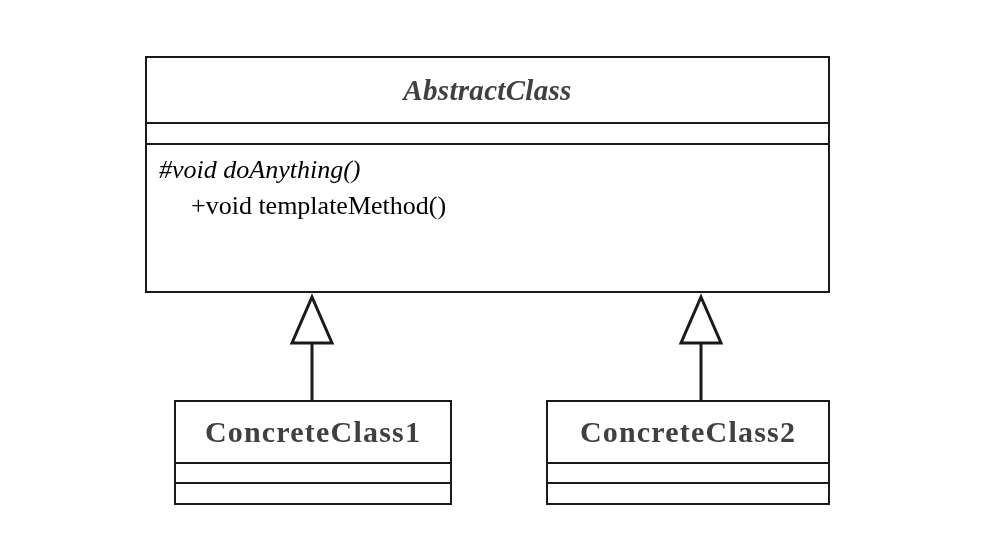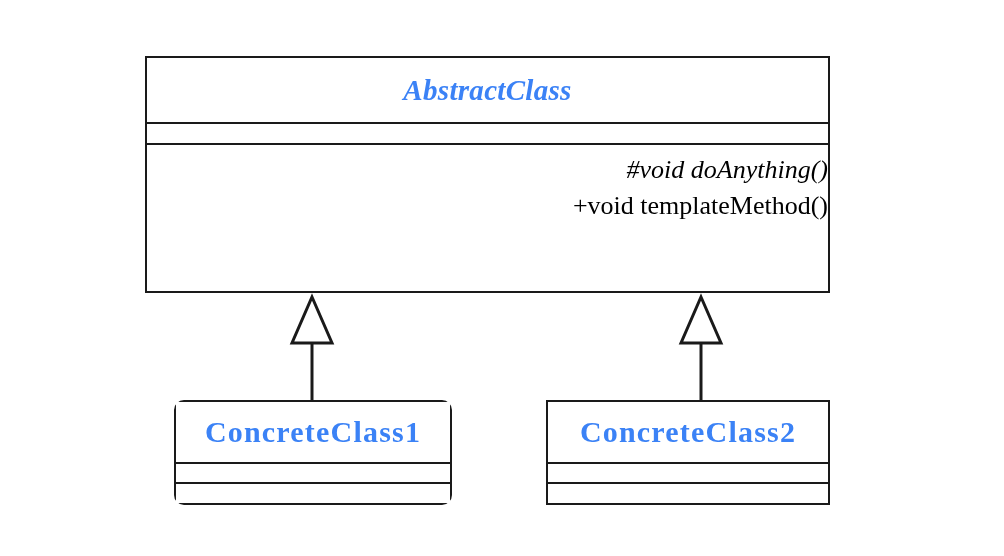--- a/index.html
+++ b/index.html
@@ -41,21 +41,21 @@
   }
 
   
   .compartment.name {
     display: flex;
     align-items: center;
     justify-content: center;
   }
   .class-title {
     font-family: "Liberation Serif", serif;
-    color: #3b82f6;
+    color: #404040;
     line-height: 1;
     white-space: nowrap;
   }
   .class-title.abstract {
     font-style: italic;
     font-weight: bold;
     font-size: 29px;
     letter-spacing: 0.3px;
   }
   .class-title.concrete {
@@ -71,21 +71,21 @@
     display: flex;
     flex-direction: column;
     justify-content: flex-start;
   }
   .member {
     font-family: "Liberation Serif", serif;
     font-size: 26px;
     color: #000000;
     line-height: 1.38;
     white-space: nowrap;
-    text-align: right;
+    text-align: left;
   }
   .member.abstract-op {
     font-style: italic;
   }
   .member.concrete-op {
     font-style: normal;
     margin-left: 32px;
   }
   .compartment.empty {
     
@@ -129,21 +129,21 @@
     </svg>
   </div>
 
   <div class="generalization" style="left:675px; top:293px; width:52px; height:108px;">
     <svg width="52" height="108" viewBox="0 0 52 108">
       <polygon points="26,4 46,50 6,50" fill="#ffffff" stroke="#1a1a1a" stroke-width="3" stroke-linejoin="miter"></polygon>
       <line x1="26" y1="50" x2="26" y2="108" stroke="#1a1a1a" stroke-width="3"></line>
     </svg>
   </div>
 
-  <div class="uml-class" id="concrete-class-1-box" style="left:174px; top:400px; width:278px; height:105px;border-radius:10px;">
+  <div class="uml-class" id="concrete-class-1-box" style="left:174px; top:400px; width:278px; height:105px;">
 
     <div class="compartment name" style="height:60px;">
       <span class="class-title concrete">ConcreteClass1</span>
     </div>
 
     <div class="compartment empty" style="height:20px;"></div>
 
     <div class="compartment empty" style="flex:1 1 auto;"></div>
   </div>
 

